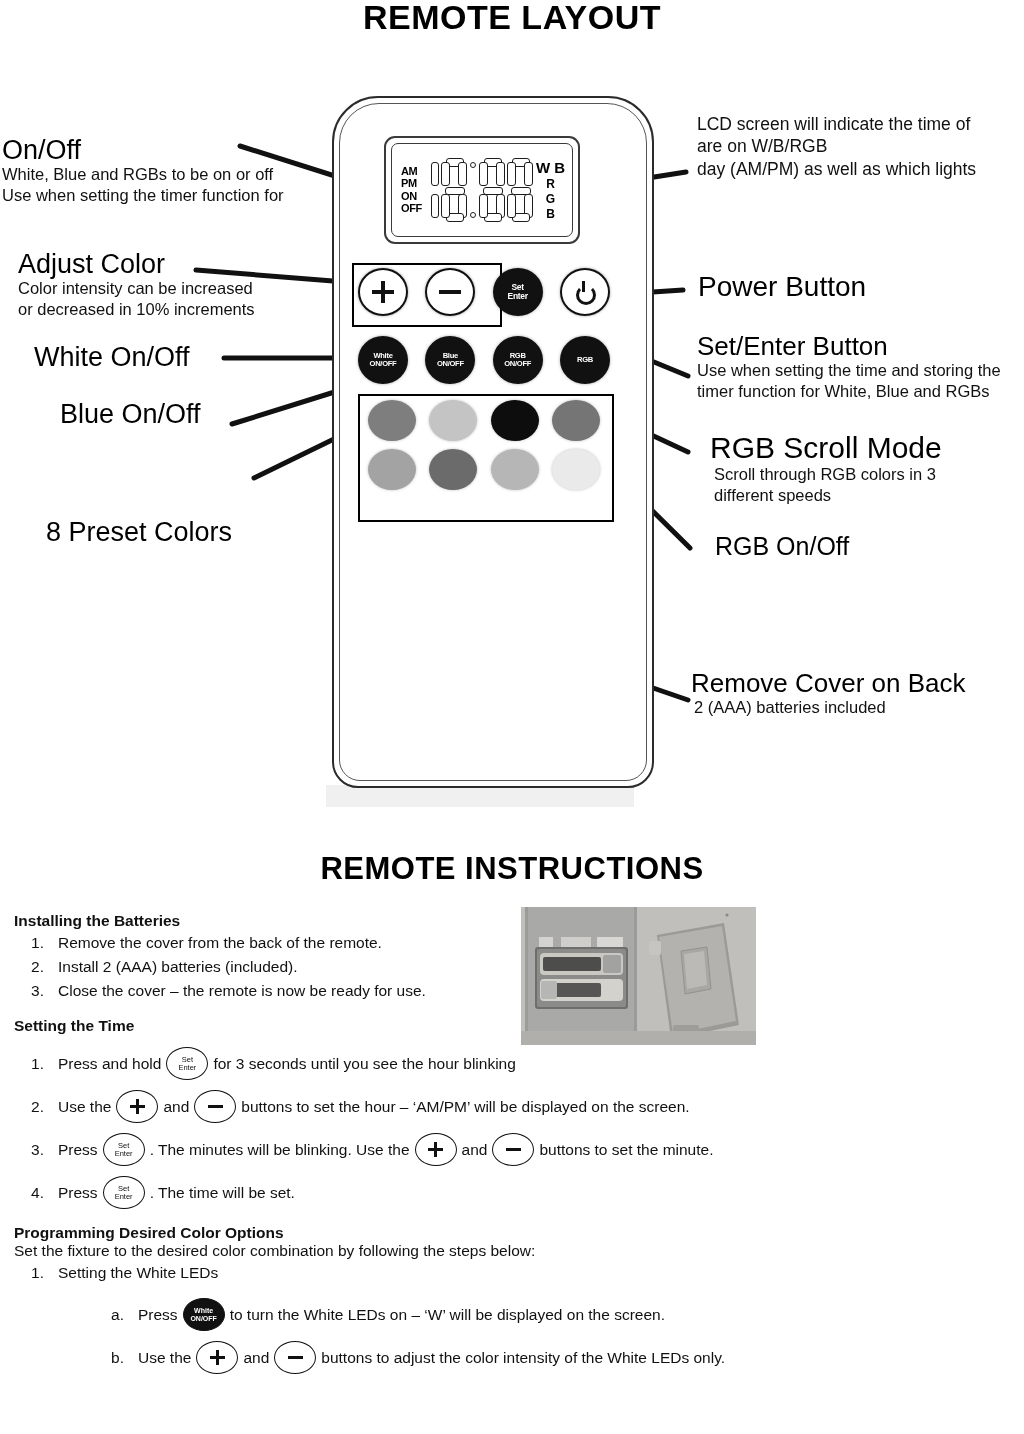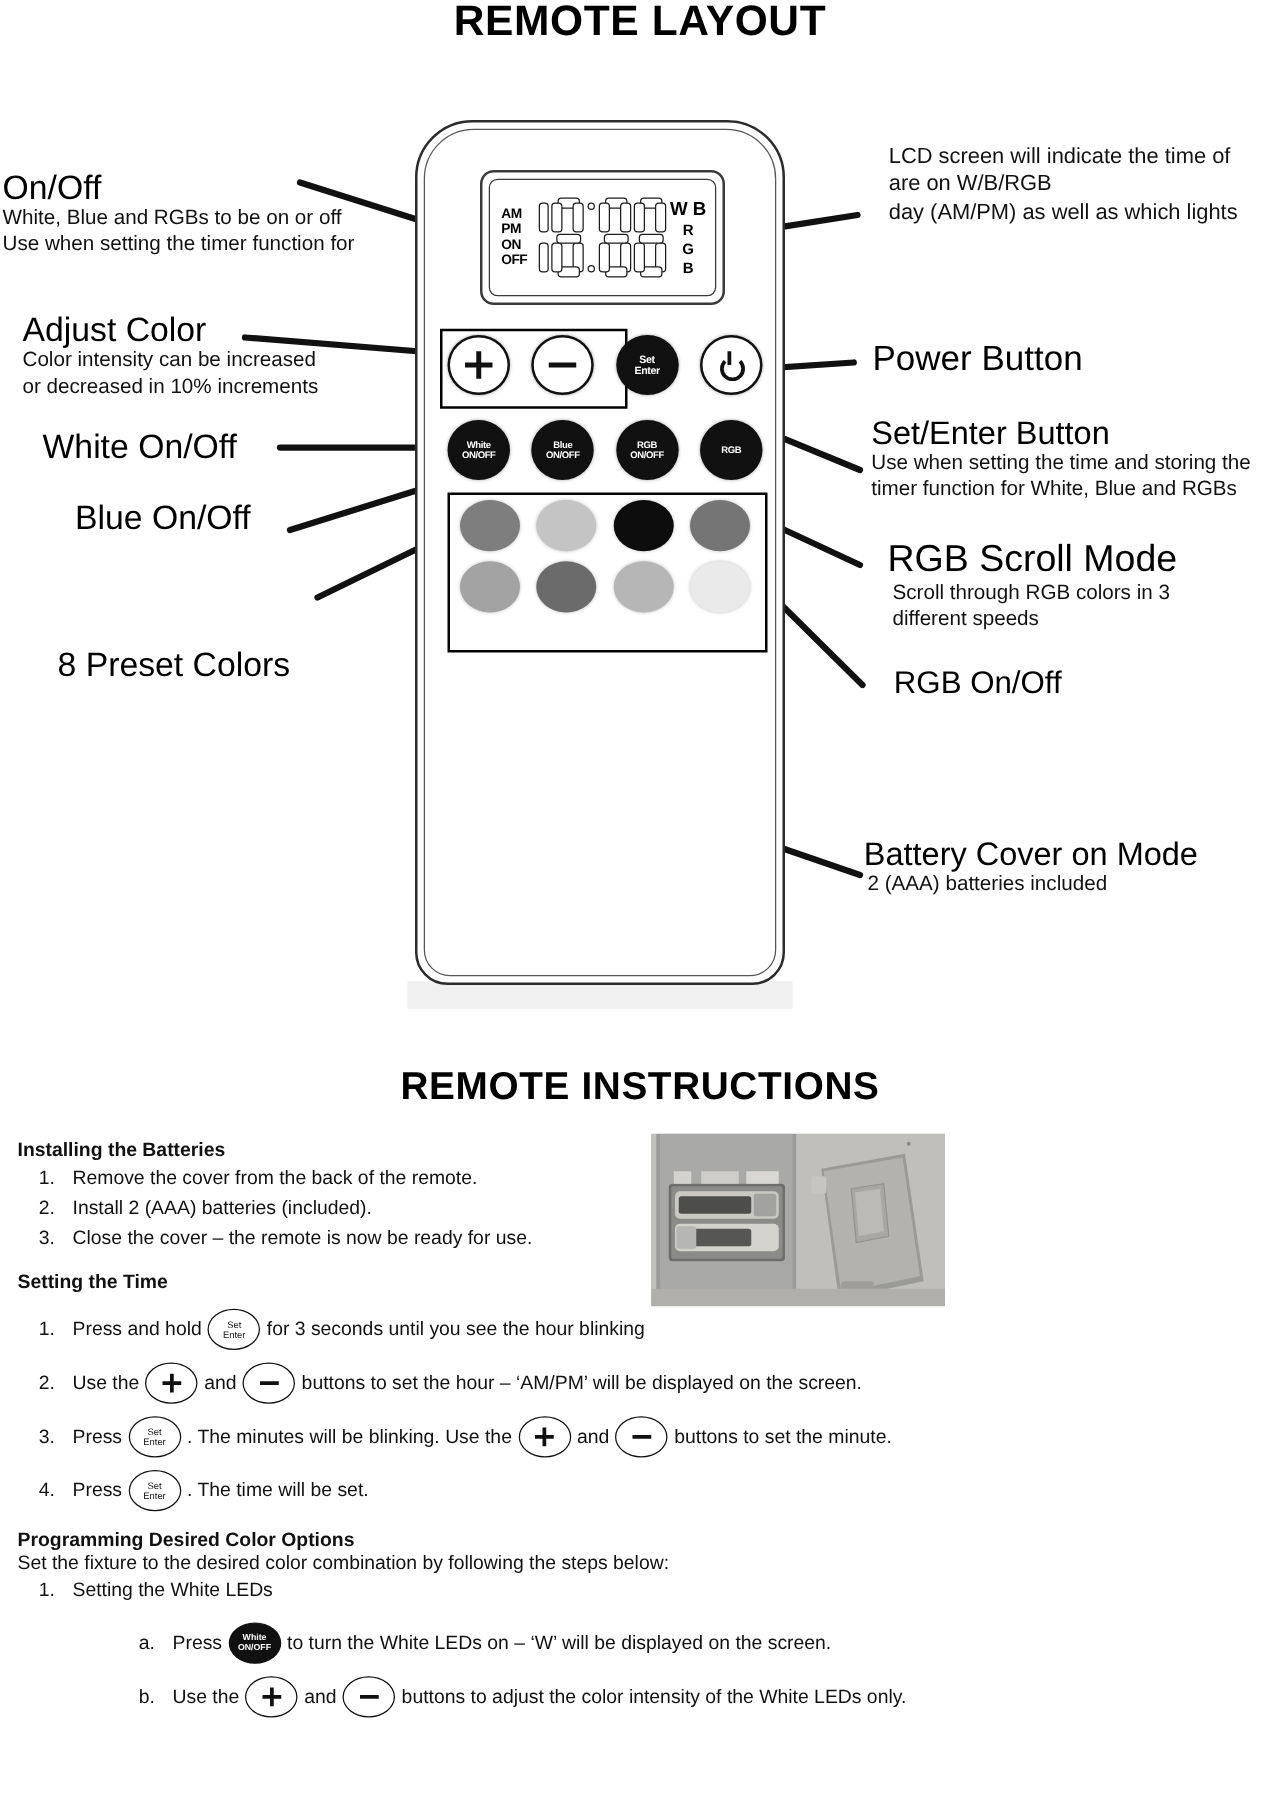--- a/index.html
+++ b/index.html
@@ -14,21 +14,21 @@
   
   .ann{position:absolute;}
   .ann .h{font-size:25px;line-height:1.05;white-space:nowrap;}
   .ann .h.big{font-size:27px;}
   .ann .s{font-size:16.5px;line-height:1.28;white-space:nowrap;color:#111;}
 
   
   .leaders{position:absolute;left:0;top:0;width:1024px;height:820px;}
 
   
-  .remote{position:absolute;left:332px;top:96px;width:296px;height:692px;}
+  .remote{position:absolute;left:332px;top:96px;width:296px;height:692px;padding-left:26px;}
   .shell{position:absolute;inset:0;border:2.5px solid #2b2b2b;border-radius:46px 46px 26px 26px;background:#fff;}
   .shell2{position:absolute;left:7px;top:7px;right:7px;bottom:7px;border:1.6px solid #555;border-radius:40px 40px 21px 21px;}
   .footshadow{position:absolute;left:-6px;top:689px;width:308px;height:22px;background:#f0f0f0;}
 
   
   .lcd-outer{position:absolute;left:52px;top:40px;width:192px;height:104px;border:2.2px solid #3a3a3a;border-radius:11px;}
   .lcd-inner{position:absolute;left:5px;top:5px;right:5px;bottom:5px;border:1.6px solid #3a3a3a;border-radius:7px;background:#fff;}
   .lcd-grid{position:absolute;left:9px;top:7px;right:7px;bottom:7px;display:flex;align-items:center;}
   .lcd-left{display:flex;flex-direction:column;justify-content:center;gap:1px;font-weight:bold;font-size:11px;line-height:1.02;letter-spacing:-.4px;}
   .lcd-digits{flex:1;display:flex;align-items:center;justify-content:center;gap:2px;padding-left:3px;}
@@ -142,21 +142,21 @@
   </div>
 
   <div class="ann" style="left:60px;top:400px;">
     <div class="h big">Blue On/Off</div>
   </div>
 
   <div class="ann" style="left:46px;top:482px;margin-top:36px;">
     <div class="h big">8 Preset Colors</div>
   </div>
 
-  <div class="ann" style="left:697px;top:113px;margin-left:14px;">
+  <div class="ann" style="left:697px;top:113px;">
     <div class="s" style="font-size:17.5px;">LCD screen will indicate the time of</div>
     <div class="s" style="font-size:17.5px;">are on W/B/RGB</div>
     <div class="s" style="font-size:17.5px;">day (AM/PM) as well as which lights</div>
   </div>
 
   <div class="ann" style="left:698px;top:272px;">
     <div class="h" style="font-size:28px;">Power Button</div>
   </div>
 
   <div class="ann" style="left:697px;top:333px;">
@@ -169,21 +169,21 @@
     <div class="h" style="font-size:30px;">RGB Scroll Mode</div>
     <div class="s" style="padding-left:4px;">Scroll through RGB colors in 3</div>
     <div class="s" style="padding-left:4px;">different speeds</div>
   </div>
 
   <div class="ann" style="left:715px;top:533px;">
     <div class="h" style="font-size:25px;">RGB On/Off</div>
   </div>
 
   <div class="ann" style="left:691px;top:670px;">
-    <div class="h" style="font-size:26px;">Battery Cover on Mode</div>
+    <div class="h" style="font-size:26px;">Remove Cover on Back</div>
     <div class="s" style="padding-left:3px;">2 (AAA) batteries included</div>
   </div>
 
   <div class="remote">
     <div class="footshadow"></div>
     <div class="shell"></div>
     <div class="shell2"></div>
 
     <div class="lcd-outer">
       <div class="lcd-inner">

